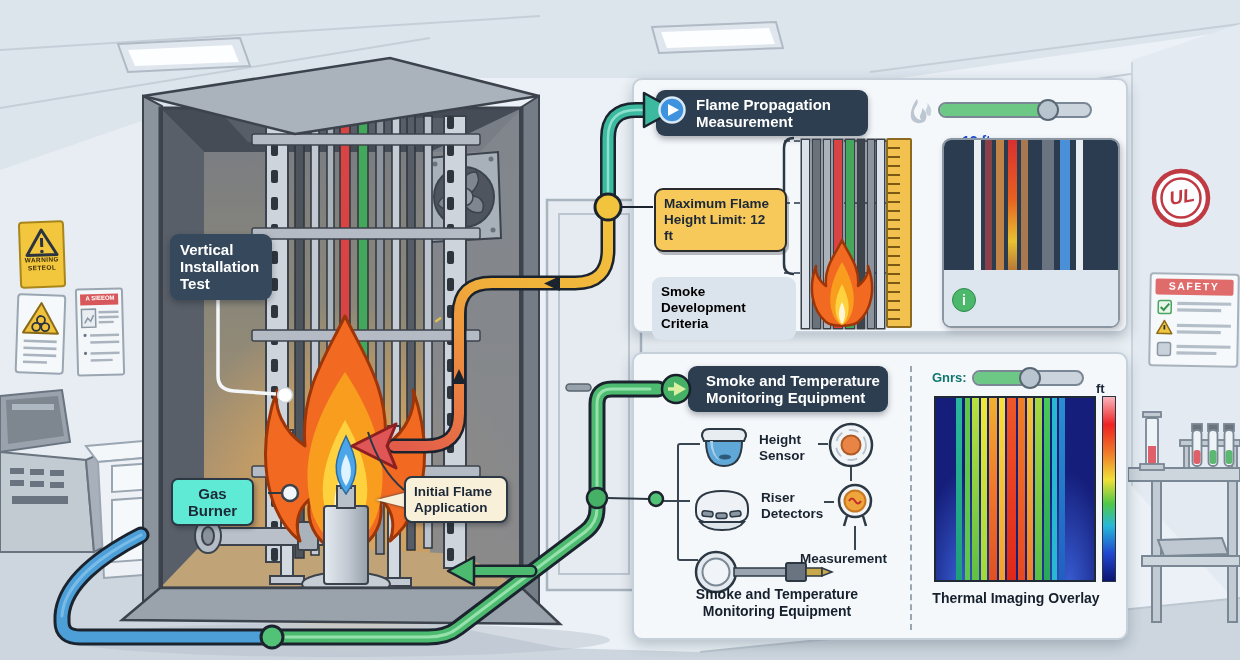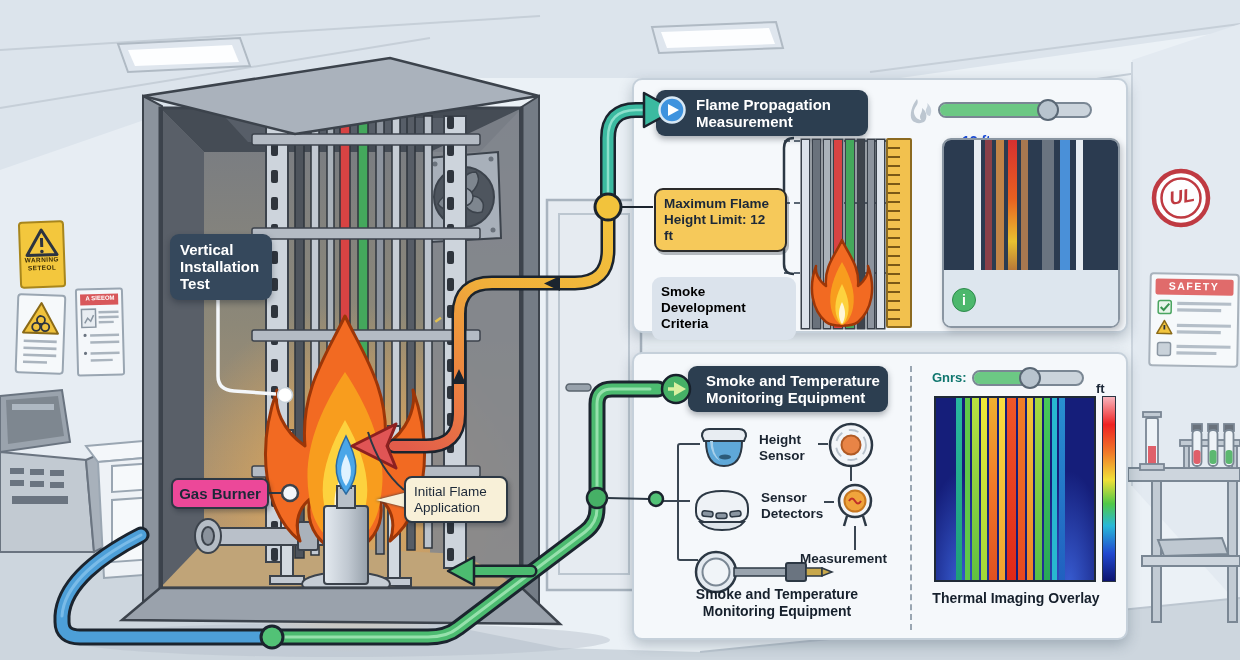--- a/index.html
+++ b/index.html
@@ -12,26 +12,26 @@
   #pipes-svg { z-index:30; }
 
   #page-title { position:absolute; left:0; right:0; top:14px; text-align:center;
     font-size:30px; font-weight:800; color:#101c2c; letter-spacing:.3px; z-index:5; }
 
   
   .navy-label { position:absolute; background:#35485c; color:#fff; font-weight:700;
     border-radius:9px; box-shadow:0 3px 6px rgba(20,30,40,.35); z-index:40; }
   #vertical-installation-label { left:170px; top:234px; width:102px; padding:8px 10px;
     font-size:15px; line-height:1.12; }
-  #gas-burner-label { left:171px; top:478px; width:98px; padding:5px 0; text-align:center;
-    background:#ec4899; color:#1c2838; border:2px solid #2c3844; border-radius:7px;
+  #gas-burner-label { left:171px; top:478px; width:83px; padding:5px 0; text-align:center;
+    background:#5eead4; color:#1c2838; border:2px solid #2c3844; border-radius:7px;
     font-size:15px; font-weight:700; z-index:40; position:absolute; box-shadow:2px 3px 4px rgba(20,30,40,.3); }
   #initial-flame-label { left:404px; top:476px; width:104px; padding:6px 8px;
     background:#f8f0d8; color:#1c2838; border:2px solid #2c3844; border-radius:8px;
-    font-size:13.5px; font-weight:400; line-height:1.15; z-index:40; position:absolute;
+    font-size:13.5px; font-weight:700; line-height:1.15; z-index:40; position:absolute;
     box-shadow:2px 3px 4px rgba(20,30,40,.3); }
   #initial-flame-tail { position:absolute; left:376px; top:492px; width:0; height:0; z-index:39;
     border-top:8px solid transparent; border-bottom:8px solid transparent; border-right:32px solid #f8f0d8;
     filter:drop-shadow(0 0 1.5px #2c3844); }
   #warning-sign-text { position:absolute; left:21px; top:256px; width:42px; text-align:center;
     font-size:6.5px; font-weight:700; color:#3a2c08; line-height:1.25; letter-spacing:.4px; z-index:12; transform:rotate(-2deg); }
   #poster-header-text { position:absolute; left:80px; top:295px; width:40px; text-align:center;
     font-size:6px; font-weight:700; color:#fff; z-index:12; transform:rotate(-1.5deg); }
   #safety-header-text { position:absolute; left:1155px; top:280px; width:78px; text-align:center;
     font-size:10.5px; font-weight:700; color:#fff; letter-spacing:1.5px; z-index:12; transform:rotate(1deg); }
@@ -495,21 +495,21 @@
     </svg>
     <svg class="sensor-icon" style="left:201px;top:128px" width="40" height="46" viewBox="0 0 40 46">
       <line x1="12" y1="34" x2="9" y2="44" stroke="#2c3844" stroke-width="2.5"></line>
       <line x1="28" y1="34" x2="31" y2="44" stroke="#2c3844" stroke-width="2.5"></line>
       <circle cx="20" cy="19" r="16" fill="#f2f5f8" stroke="#2c3844" stroke-width="2.5"></circle>
       <circle cx="20" cy="19" r="10.5" fill="#f0a43c" stroke="#c87820" stroke-width="2"></circle>
       <path d="M14,19 q3,-5 6,0 q3,5 6,0" fill="none" stroke="#c03028" stroke-width="2"></path>
     </svg>
 
     <div class="sensor-label" style="left:125px;top:78px;width:82px">Height Sensor</div>
-    <div class="sensor-label" style="left:127px;top:136px;width:82px">Sensor Detectors</div>
+    <div class="sensor-label" style="left:127px;top:136px;width:82px">Riser Detectors</div>
     <div class="sensor-label" style="left:166px;top:197px;width:110px">Measurement</div>
     <div id="monitoring-caption">Smoke and Temperature Monitoring Equipment</div>
 
     <div id="divider"></div>
 
     <div id="thermal-label">Gnrs:</div>
     <div class="slider" id="thermal-slider">
       <div class="fill"></div>
       <div class="handle"></div>
     </div>

